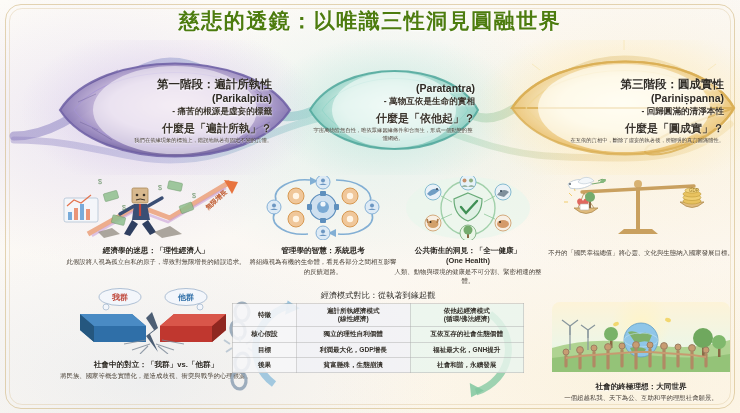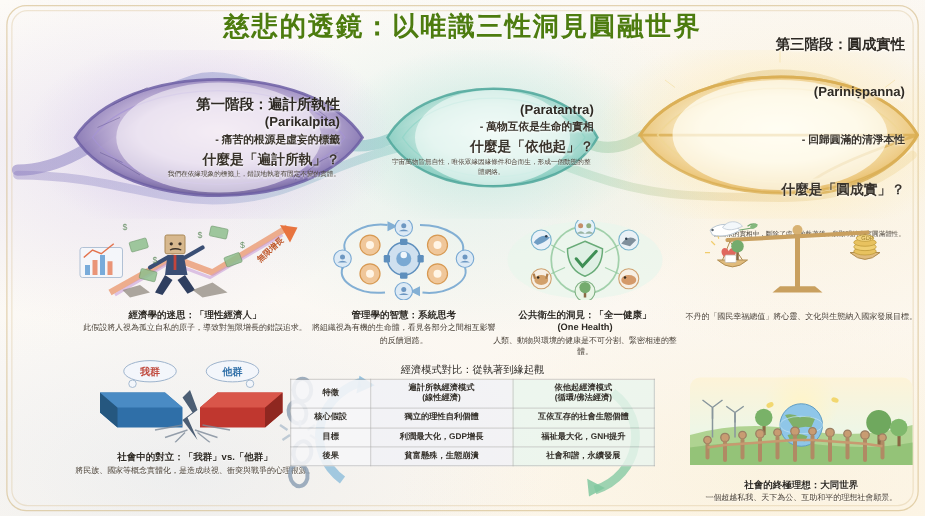--- a/index.html
+++ b/index.html
@@ -60,21 +60,21 @@
     font-size:11px; font-weight:700; line-height:1.35; color:#3a342c; margin-top:3px;
     text-shadow:0 1px 2px rgba(255,255,255,.95);
   }
   .lens .body {
     font-size:5.3px; line-height:1.5; color:#4a4238; margin-top:1px;
     text-shadow:0 1px 1px rgba(255,255,255,.9);
   }
 
   #lens1 { left:62px; top:55px; width:216px; height:112px; }
   #lens2 { left:305px; top:62px; width:176px; height:100px; }
-  #lens3 { left:518px; top:55px; width:212px; height:112px;gap:24px; }
+  #lens3 { left:518px; top:55px; width:212px; height:112px; }
 
   
   .card {
     position:absolute; text-align:center;
   }
   .card .art {
     position:relative; margin:0 auto;
     border-radius:7px; overflow:hidden;
   }
   .card .cap {

